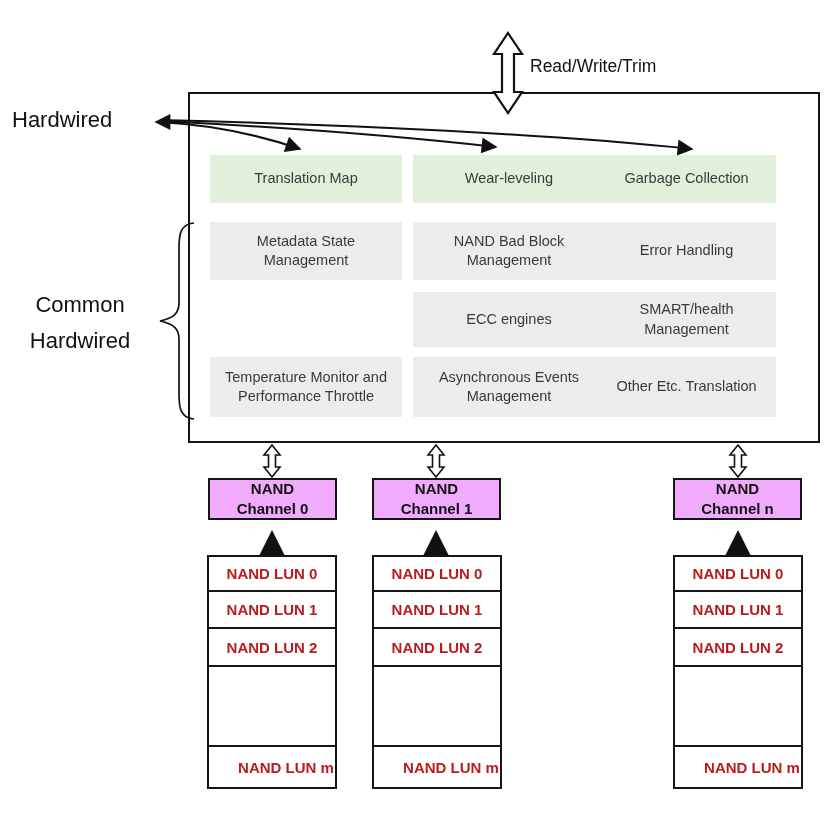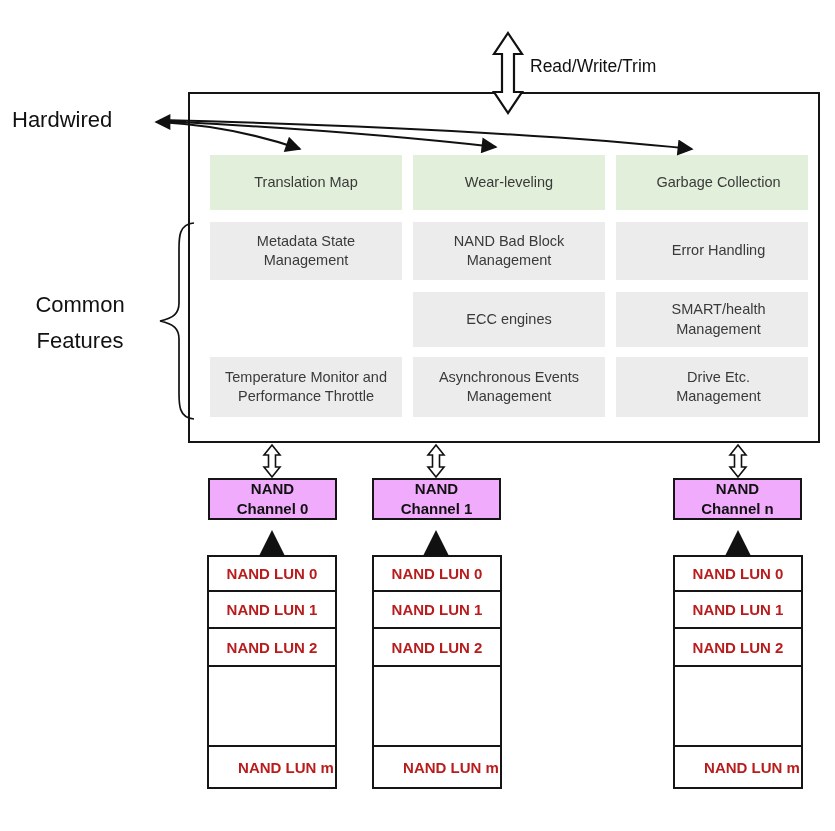--- a/index.html
+++ b/index.html
@@ -22,22 +22,22 @@
     left:188px;top:92px;width:632px;height:351px;
     border:2px solid #151515;box-sizing:border-box;background:#fff;
   }
   .cell{
     display:flex;align-items:center;justify-content:center;text-align:center;
     width:192px;box-sizing:border-box;padding:2px 14px;
     font-size:14.5px;line-height:1.32;color:#3a3a3a;
   }
   .green{background:#e2efda;}
   .gray{background:#ececec;}
-  .col0{left:210px;} .col1{left:413px;} .col2{left:616px;padding-left:27px;}
-  .row0{top:155px;height:55px;}
+  .col0{left:210px;} .col1{left:413px;} .col2{left:584px;padding-left:27px;}
+  .row0{top:155px;height:48px;}
   .row1{top:222px;height:58px;}
   .row2{top:292px;height:55px;}
   .row3{top:357px;height:60px;}
   .channel-box{
     top:478px;width:129px;height:42px;border:2px solid #151515;box-sizing:border-box;
     background:#f0abfc;display:flex;align-items:center;justify-content:center;
     text-align:center;font-size:15px;font-weight:600;line-height:1.35;color:#111;
   }
   .lun-stack{
     top:555px;width:130px;border:2px solid #151515;box-sizing:border-box;background:#fff;
@@ -51,36 +51,36 @@
   #arrow-layer{position:absolute;left:0;top:0;z-index:5;pointer-events:none;}
 </style>
 </head>
 <body>
 
 <div id="page">
 
   <div id="label-rwt" class="abs">Read/Write/Trim</div>
   <div id="label-hardwired" class="abs">Hardwired</div>
   <div id="label-common" class="abs preline">Common
-Features</div>
+Hardwired</div>
 
   <div id="main-box" class="abs"></div>
 
   <div class="abs cell green col0 row0">Translation Map</div>
   <div class="abs cell green col1 row0">Wear-leveling</div>
   <div class="abs cell green col2 row0">Garbage Collection</div>
 
   <div class="abs cell gray col0 row1">Metadata State Management</div>
   <div class="abs cell gray col1 row1">NAND Bad Block Management</div>
   <div class="abs cell gray col2 row1">Error Handling</div>
   <div class="abs cell gray col1 row2">ECC engines</div>
   <div class="abs cell gray col2 row2">SMART/health Management</div>
   <div class="abs cell gray col0 row3">Temperature Monitor and Performance Throttle</div>
   <div class="abs cell gray col1 row3">Asynchronous Events Management</div>
-  <div class="abs cell gray col2 row3">Drive Etc. Management</div>
+  <div class="abs cell gray col2 row3">Other Etc. Translation</div>
 
   <div class="abs channel-box preline" style="left:208px;">NAND
 Channel 0</div>
   <div class="abs channel-box preline" style="left:372px;">NAND
 Channel 1</div>
   <div class="abs channel-box preline" style="left:673px;">NAND
 Channel n</div>
 
   <div class="abs lun-stack" style="left:207px;">
     <div class="lun-cell h33">NAND LUN 0</div>

